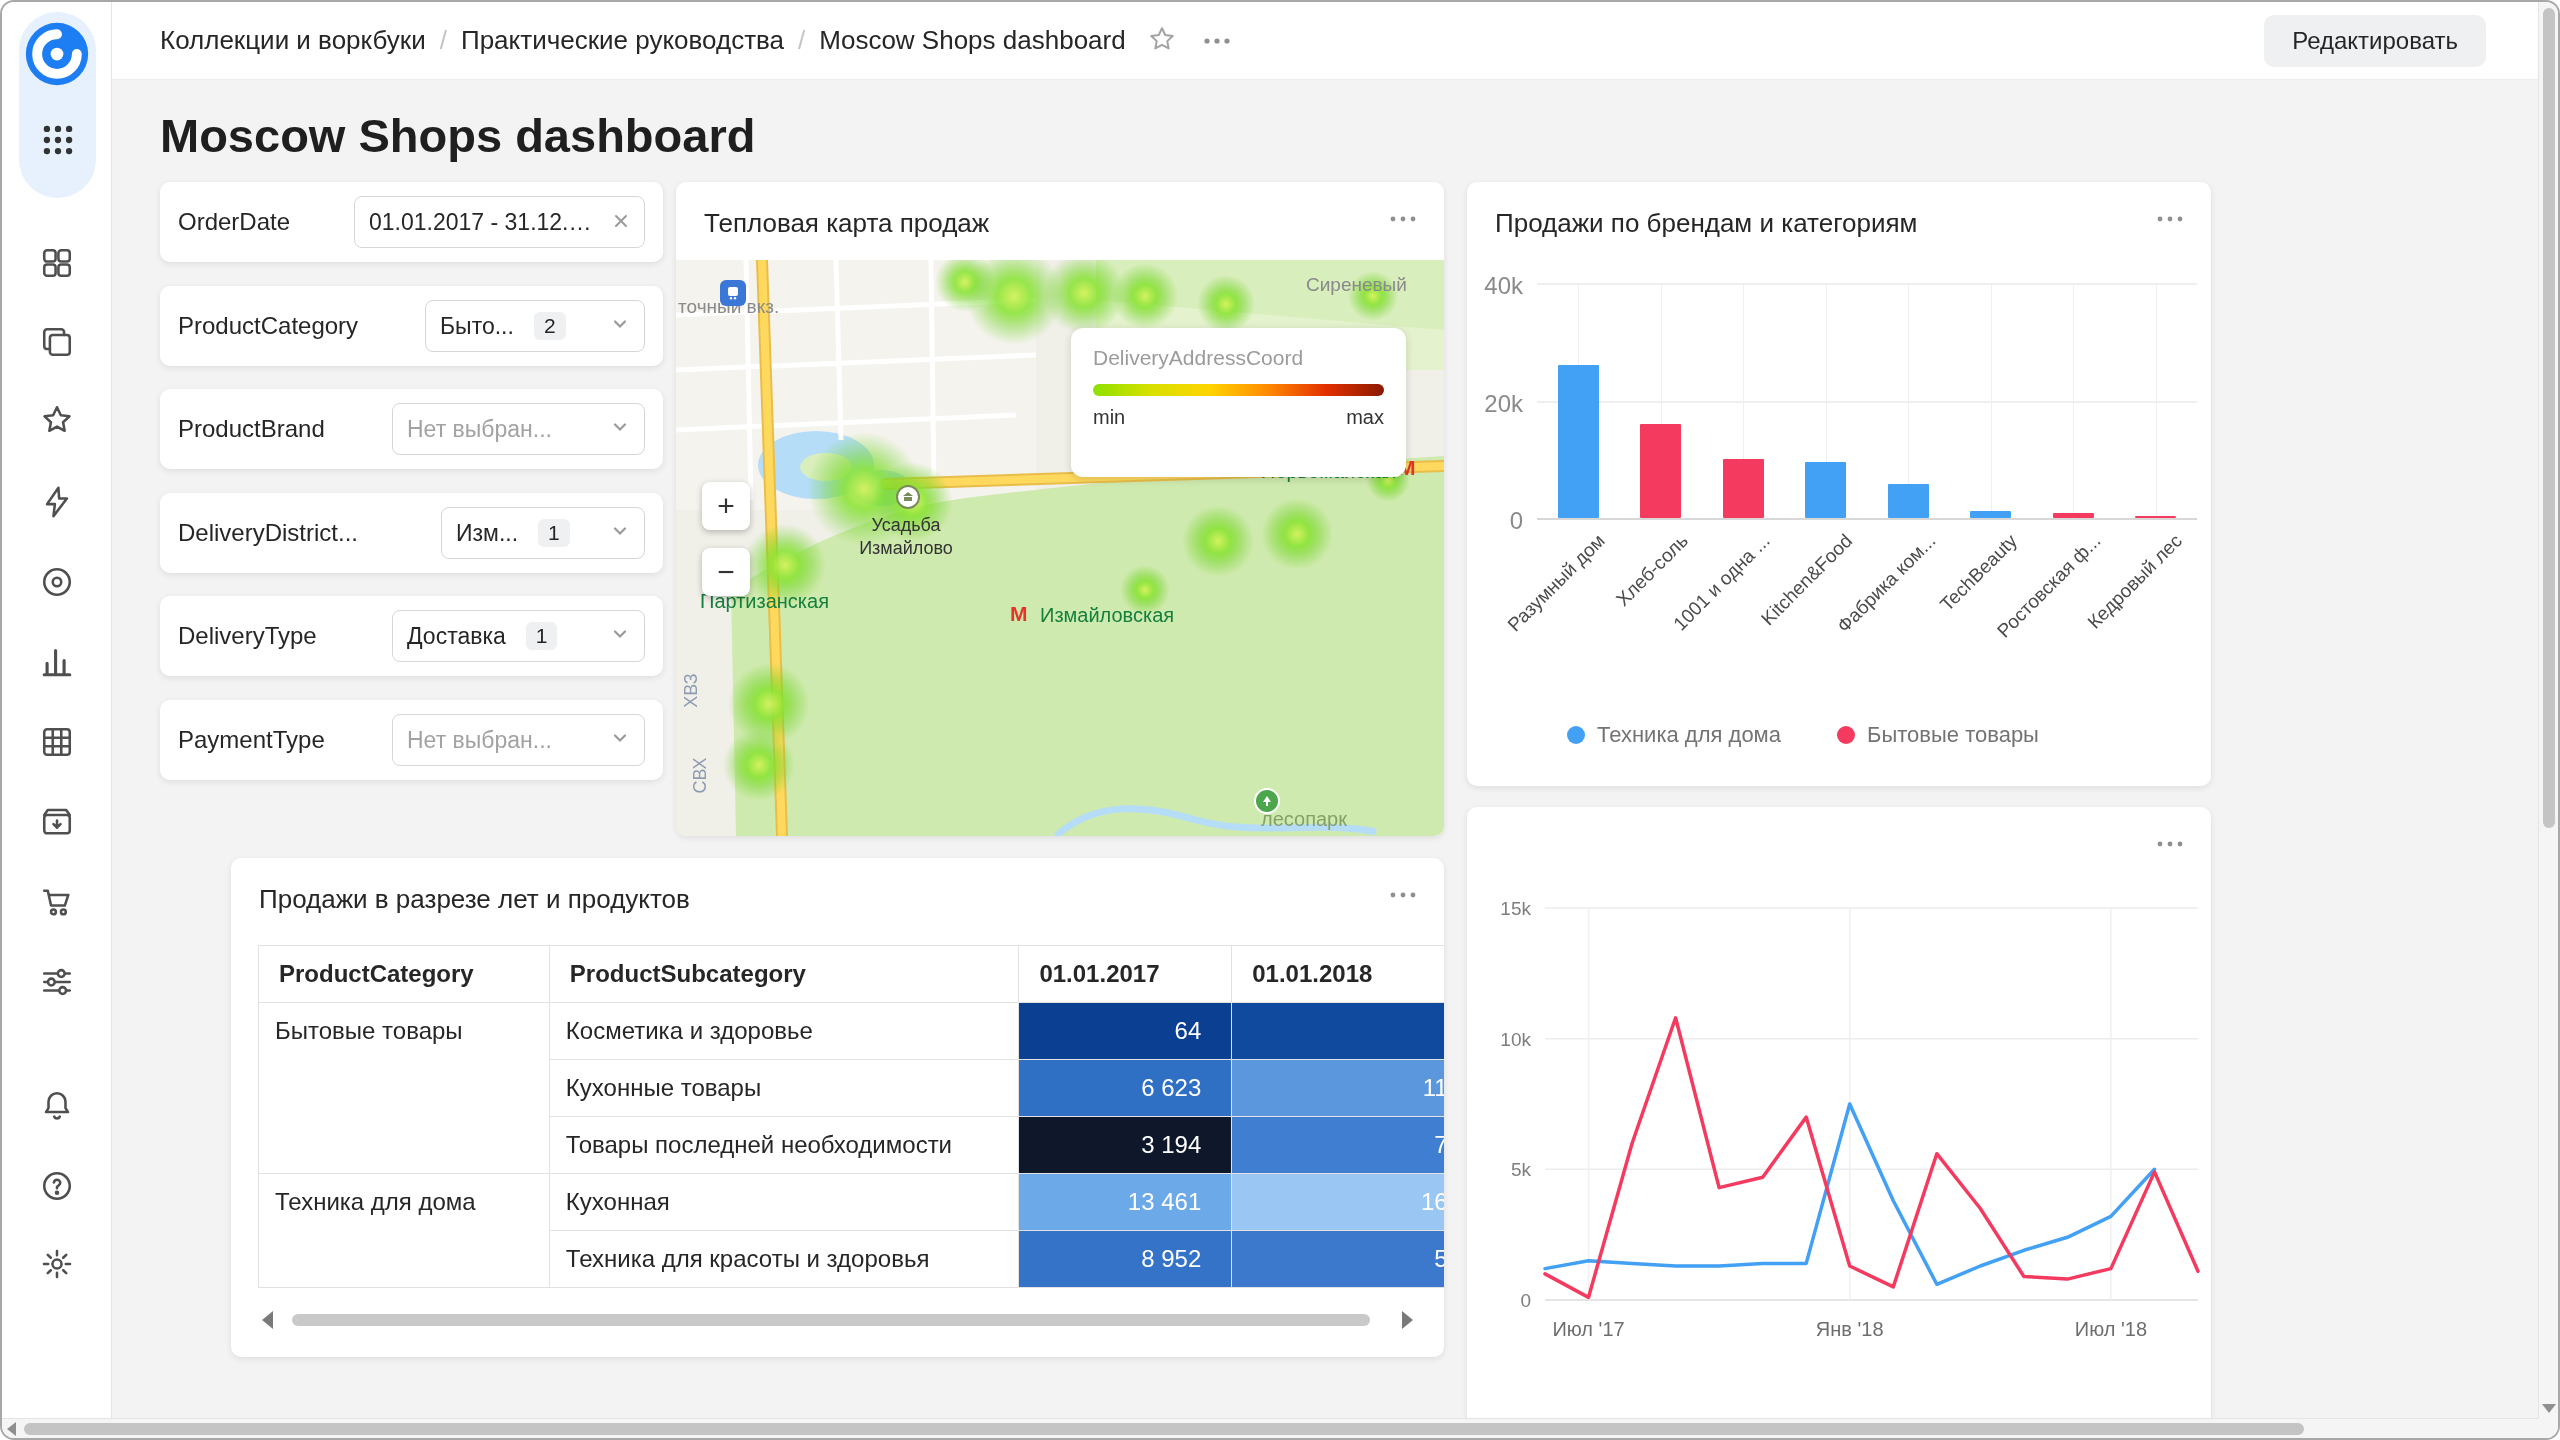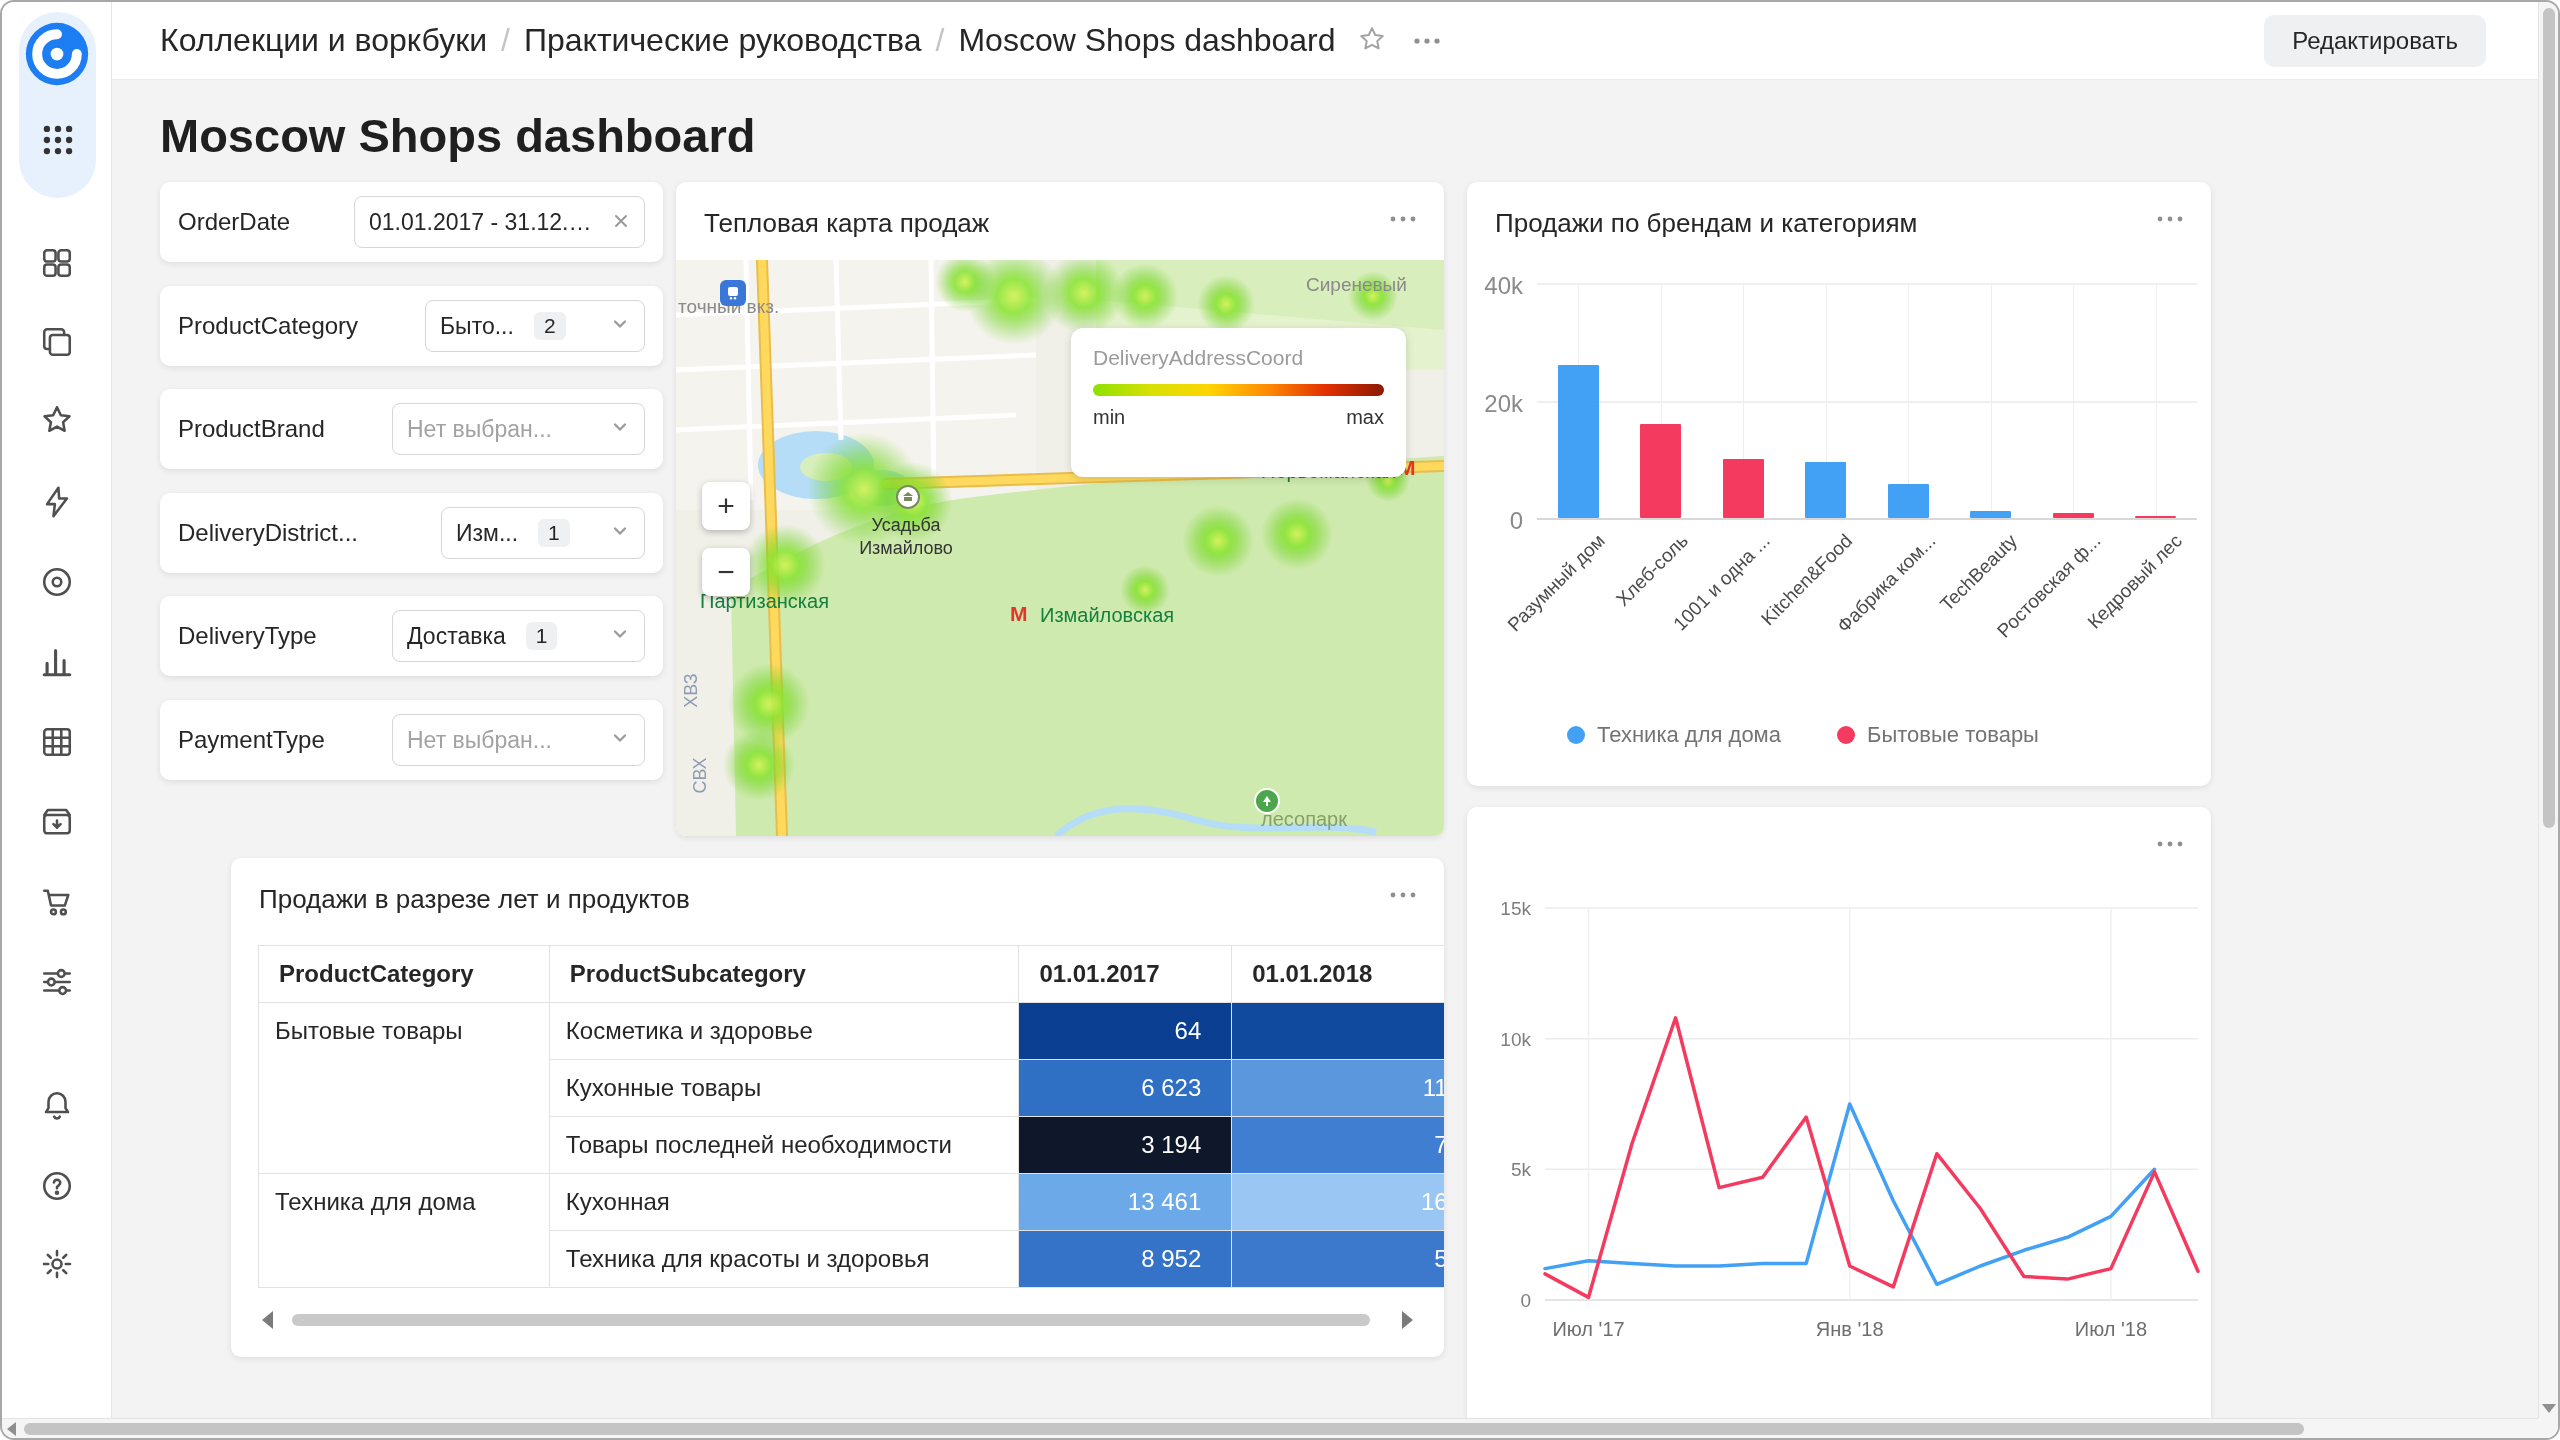--- a/index.html
+++ b/index.html
@@ -11,21 +11,21 @@
   
   .sidebar { position:absolute; left:0; top:0; width:110px; height:1418px; background:#fff; border-right:1px solid #e5e5e5; z-index:10; }
   .logo-pill { position:absolute; left:17px; top:10px; width:77px; height:186px; background:#e6f1fd; border-radius:38px; }
   .logo { position:absolute; left:21px; top:18px; width:68px; height:68px; }
   .apps-grid { position:absolute; left:37px; top:119px; width:38px; height:38px; }
   .side-item { position:absolute; left:37px; width:36px; height:36px; display:flex; align-items:center; justify-content:center; cursor:pointer; }
   .side-item svg { width:34px; height:34px; stroke:#4f4f4f; fill:none; stroke-width:1.8; stroke-linecap:round; stroke-linejoin:round; }
 
   
   .header { position:absolute; left:110px; top:0; width:2430px; height:78px; background:#fff; border-bottom:1px solid #ececec; z-index:9; display:flex; align-items:center; }
-  .crumbs { display:flex; align-items:center; margin-left:48px; font-size:32px; }
+  .crumbs { display:flex; align-items:center; margin-left:48px; font-size:26px; }
   .crumb { color:#262626; cursor:pointer; white-space:nowrap; }
   .crumb-sep { color:#c4c4c4; margin:0 14px; }
   .hdr-star { margin-left:22px; cursor:pointer; }
   .hdr-dots { margin-left:26px; cursor:pointer; }
   .edit-btn { margin-left:auto; margin-right:56px; height:52px; padding:0 28px; background:#eef0f2; border:none; border-radius:10px; font-size:24px; font-family:"Liberation Sans",sans-serif; color:#262626; cursor:pointer; }
 
   
   .main { position:absolute; left:110px; top:78px; width:2426px; height:1340px; background:#f3f3f4; overflow:hidden; }
   .page-title { position:absolute; left:48px; top:28px; font-size:47px; font-weight:600; color:#1f1f1f; }
 

